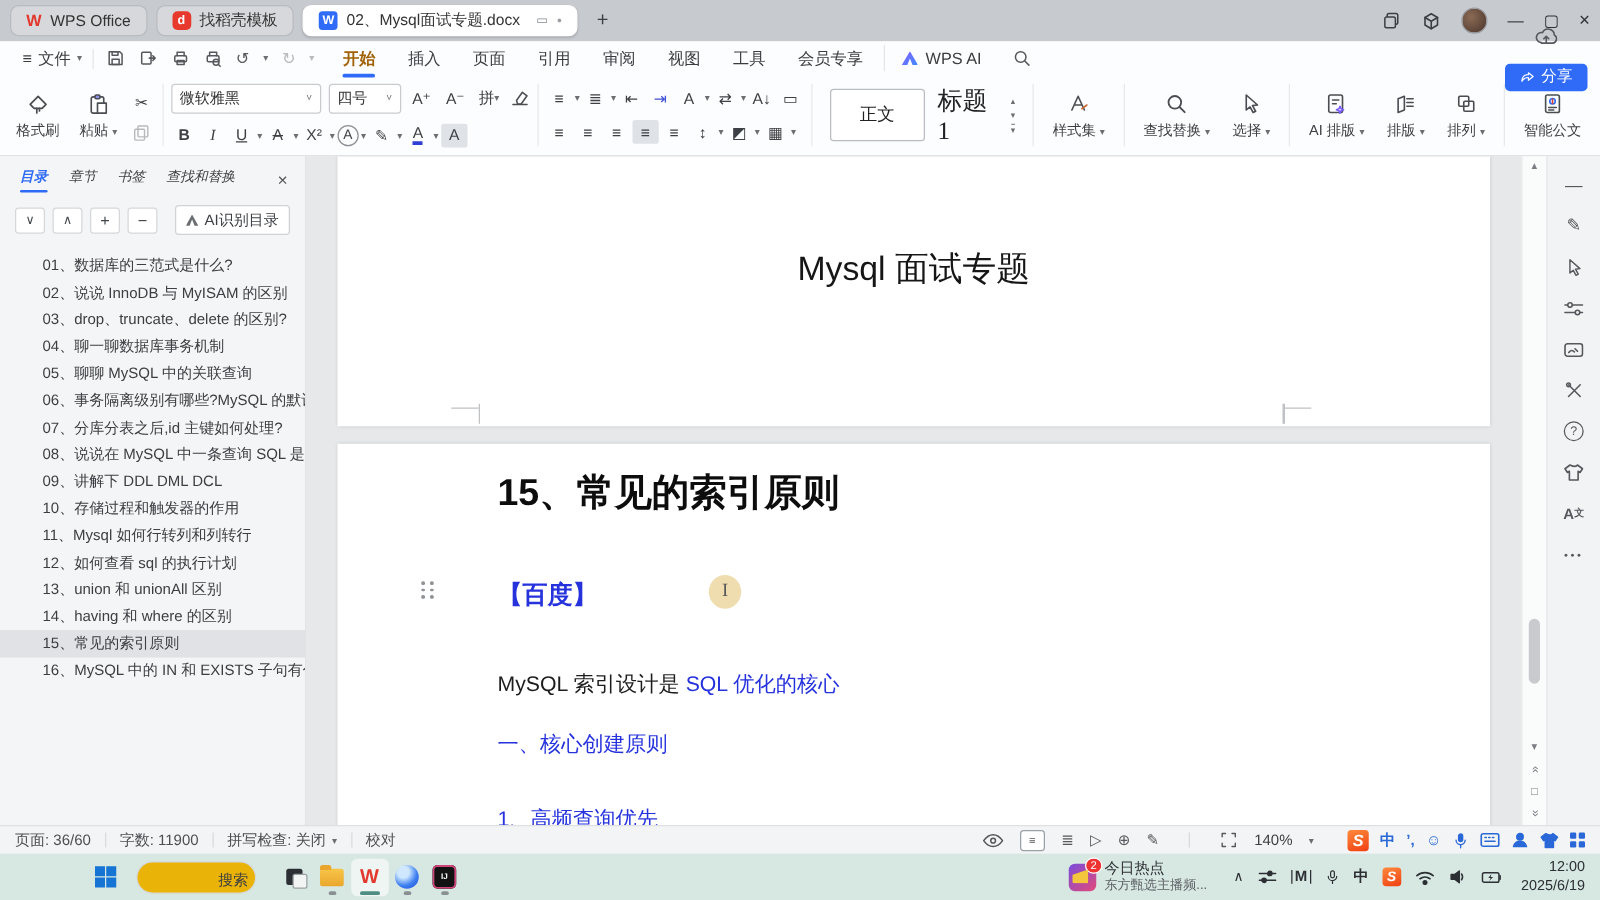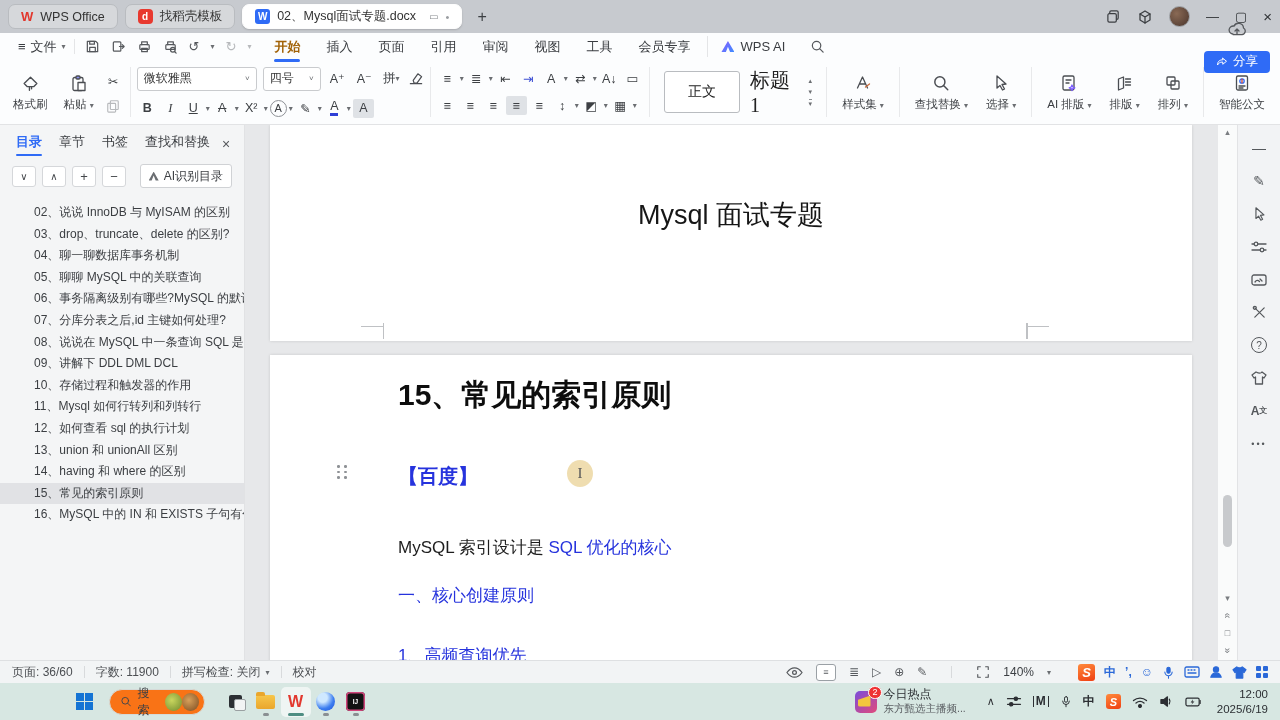--- a/index.html
+++ b/index.html
@@ -58,21 +58,21 @@
   .style-box { width:86px; height:42px; border:1px solid #b9bcc0; border-radius:3px; background:#fff;
                display:flex; align-items:center; justify-content:center; font-size:14px; color:#222; }
   .style-h1 { font-size:20px; color:#222; font-family:"Liberation Serif","DejaVu Serif",serif; }
   .gal-arrows { display:flex; flex-direction:column; gap:3px; font-size:7px; color:#6b6e72; align-items:center; }
   .rb-label-btn { display:flex; flex-direction:column; align-items:center; gap:3px; font-size:11.5px; color:#3c3f43; padding:2px 9px; white-space:nowrap; }
   .rb-label-btn .bi { height:22px; display:flex; align-items:center; justify-content:center; color:#4a4d52; }
 
   
   .main { height:535px; display:flex; }
   .sidebar { width:245px; background:#f4f5f6; border-right:1px solid #e1e2e4; font-size:12px; flex:0 0 245px; }
-  .sb-tabs { display:flex; align-items:center; gap:17px; height:33px; padding:0 16px; font-size:13px; color:#3c3f43; }
+  .sb-tabs { display:flex; align-items:center; gap:17px; height:33px; padding:0 16px; font-size:11px; color:#3c3f43;font-style:italic; }
   .sb-tab { position:relative; padding:4px 0; }
   .sb-tab.active { color:#2f6bf6; font-weight:700; }
   .sb-tab.active::after { content:""; position:absolute; left:0; right:0; bottom:-1px; height:2px; background:#2f6bf6; border-radius:2px; }
   .sb-close { margin-left:auto; font-size:14px; color:#55585c; }
   .sb-toolbar { display:flex; align-items:center; gap:6px; padding:6px 12px 8px 12px; }
   .sq-btn { width:24px; height:21px; background:#fff; border:1px solid #d5d7da; border-radius:3px;
             display:flex; align-items:center; justify-content:center; font-size:10px; color:#44474b; }
   .ai-rec { margin-left:auto; height:24px; background:#fff; border:1px solid #d0d2d5; border-radius:3px;
             display:flex; align-items:center; gap:5px; font-size:12px; color:#3c3f43; padding:0 8px; }
   .tri { width:10px; height:9px; background:#6b6e72; clip-path:polygon(50% 0,100% 100%,70% 100%,50% 45%,30% 100%,0 100%); }
@@ -124,22 +124,22 @@
   .sogou { display:flex; align-items:center; gap:9px; margin-left:14px; color:#2a68d8; font-weight:700; }
   .sg-s { width:17px; height:17px; border-radius:3px; background:linear-gradient(160deg,#ff8a3c,#ef3f12); color:#fff;
           font-size:13px; font-weight:800; display:flex; align-items:center; justify-content:center; font-style:italic; }
   .sg-grid { display:grid; grid-template-columns:5px 5px; grid-gap:2px; }
   .sg-grid i { width:5px; height:5px; background:#2a68d8; border-radius:1px; }
 
   
   .taskbar { height:37px; background:#d7e7e2; display:flex; align-items:center; padding:0 6px 0 76px; position:relative; }
   .win-logo { display:grid; grid-template-columns:7.5px 7.5px; grid-gap:1.5px; margin-right:16px; }
   .win-logo i { width:7.5px; height:7.5px; background:#1574d4; }
-  .search-pill { height:26px; width:96px; background:#f97316; border:1px solid #d5dad8; border-radius:13px;
-                 display:flex; align-items:center; padding:0 5px 0 10px; gap:6px; font-size:12px; color:#3c3f43; margin-right:16px; }
+  .search-pill { height:26px; width:96px; background:#eab308; border:1px solid #d5dad8; border-radius:13px;
+                 display:flex; align-items:flex-end; padding:0 5px 0 10px; gap:6px; font-size:12px; color:#3c3f43; margin-right:16px;flex-direction:column; }
   .news-circ { width:18px; height:18px; border-radius:50%; }
   .nc1 { background:radial-gradient(circle at 40% 40%, #c9d65e, #6f8a2e); margin-left:auto; }
   .nc2 { background:radial-gradient(circle at 40% 40%, #d8a05a, #7a4a20); margin-left:-6px; }
   .task-ico { width:30px; height:30px; display:flex; align-items:center; justify-content:center; position:relative; border-radius:5px; }
   .task-ico.active { background:rgba(255,255,255,.6); }
   .run-bar { position:absolute; bottom:1px; left:50%; transform:translateX(-50%); width:6px; height:3px; border-radius:2px; background:#8a8f92; }
   .run-bar.cur { width:16px; background:#4e8d82; }
   .tv1 { width:13px; height:13px; background:#2b2f33; border-radius:2px; position:relative; }
   .tv1::after { content:""; position:absolute; right:-4px; bottom:-3px; width:10px; height:10px; background:#f2f4f4; border:1px solid #9aa0a2; border-radius:2px; }
   .folder { width:19px; height:14px; background:linear-gradient(#f7c64a,#eaa62c); border-radius:2px; position:relative; }
@@ -473,20 +473,21 @@
       <div class="sq-btn">∧</div>
       <div class="sq-btn" style="font-size:13px;">+</div>
       <div class="sq-btn" style="font-size:13px;">−</div>
       <div class="ai-rec">
         <span class="tri"></span>
         <span>AI识别目录</span>
       </div>
     </div>
     <div class="toc">
 
+        <div class="toc-item"><span>01、数据库的三范式是什么?</span></div>
 
         <div class="toc-item"><span>02、说说 InnoDB 与 MyISAM 的区别</span></div>
 
         <div class="toc-item"><span>03、drop、truncate、delete 的区别?</span></div>
 
         <div class="toc-item"><span>04、聊一聊数据库事务机制</span></div>
 
         <div class="toc-item"><span>05、聊聊 MySQL 中的关联查询</span></div>
 
         <div class="toc-item"><span>06、事务隔离级别有哪些?MySQL 的默认...</span></div>

